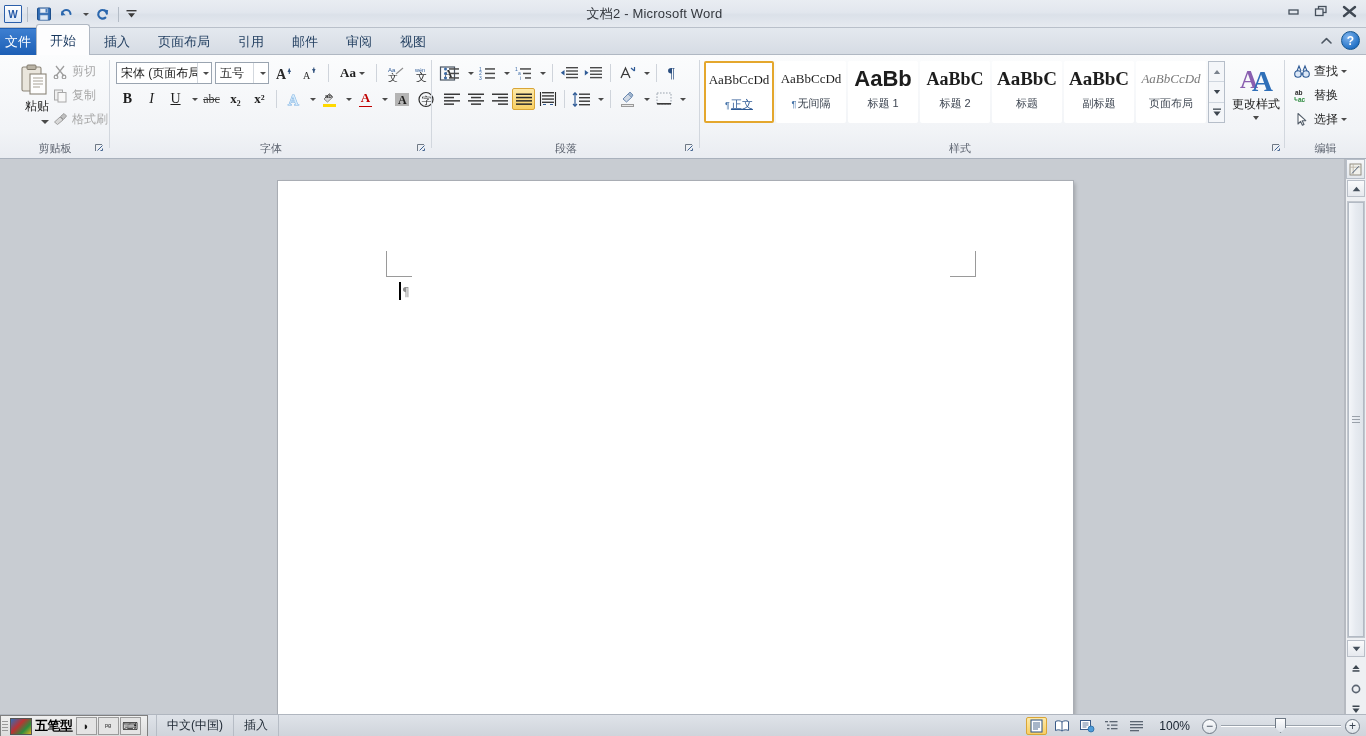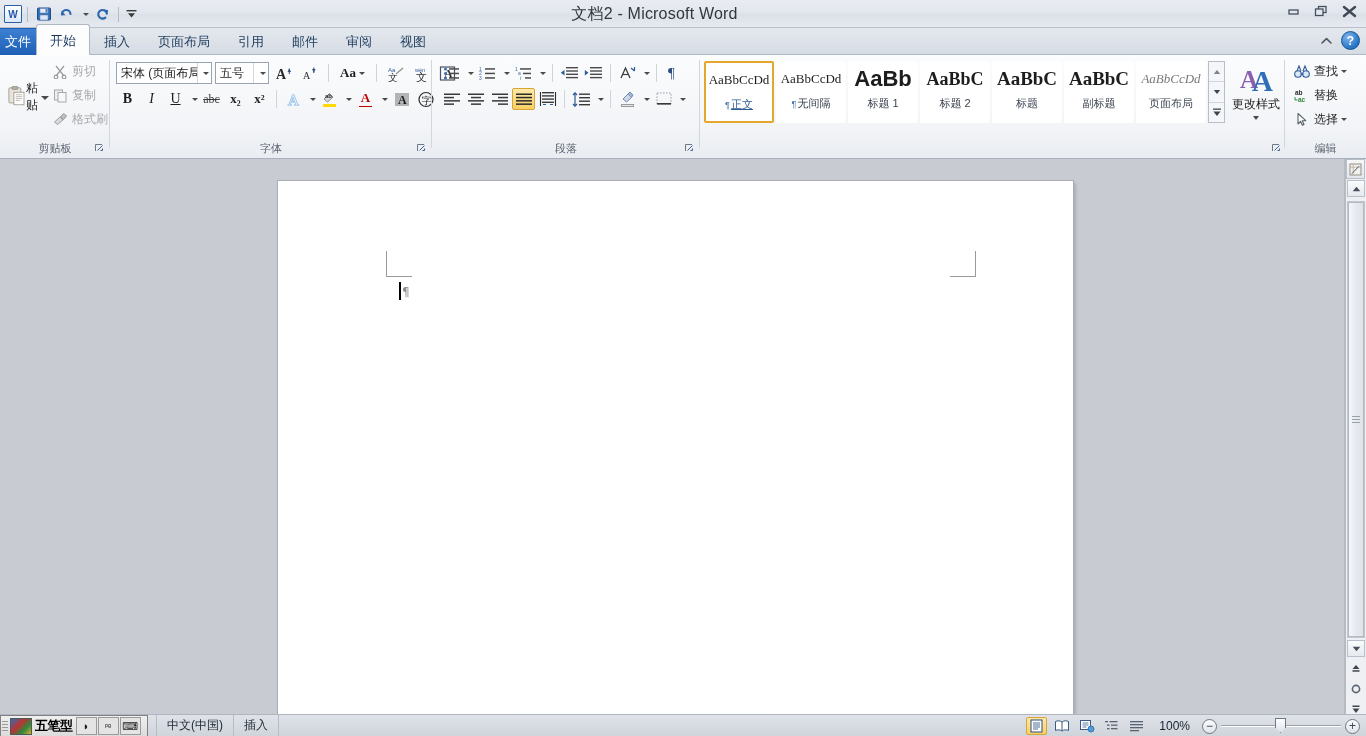--- a/index.html
+++ b/index.html
@@ -28,21 +28,21 @@
     display: flex; align-items: center; justify-content: center;
     font-size: 10px; font-weight: bold; color: #2458a6; border-radius: 1px;
   }
   .qbtn {
     width: 21px; height: 21px; display: flex; align-items: center; justify-content: center;
     border: 1px solid transparent; border-radius: 2px;
   }
   .title-text {
     position: absolute; left: 0; top: 0; width: 1309px; height: 28px;
     display: flex; align-items: center; justify-content: center;
-    font-size: 16px; color: #33373d; letter-spacing: .2px;
+    font-size: 13px; color: #33373d; letter-spacing: .2px;
   }
   .wctrl { position: absolute; right: 4px; top: 1px; display: flex; gap: 2px; }
   .wbtn {
     width: 26px; height: 20px; display: flex; align-items: center; justify-content: center;
     border: 1px solid transparent; border-radius: 2px;
   }
 
   
   .tabstrip {
     position: absolute; left: 0; top: 28px; width: 1366px; height: 27px;
@@ -101,21 +101,21 @@
   .rbtn.sq { width: 23px; height: 22px; justify-content: center; padding: 0; }
   .rbtn.active { background: linear-gradient(to bottom,#fde9a8,#f8cf63); border-color: #d9a536; }
   .ico { display: inline-flex; align-items: center; justify-content: center; }
   .caret { width: 0; height: 0; border-left: 3.5px solid transparent; border-right: 3.5px solid transparent; border-top: 4px solid #4a4a4a; margin-left: 3px; }
   .caret.sm { border-left-width: 3px; border-right-width: 3px; border-top-width: 3.5px; }
 
   
   #g-clipboard { left: 0; width: 110px; }
   .paste-big {
     position: absolute; left: 6px; top: 5px; width: 44px; height: 68px;
-    display: flex; flex-direction: row; align-items: center;
+    display: flex; flex-direction: column; align-items: flex-end;
     border: 1px solid transparent; border-radius: 2px; padding-top: 3px;
   }
   .paste-label { font-size: 12px; color: #1d1d1d; margin-top: 2px; }
   .paste-caret { width: 0; height: 0; border-left: 4px solid transparent; border-right: 4px solid transparent; border-top: 4px solid #4a4a4a; margin-top: 5px; }
   .clip-items { position: absolute; left: 50px; top: 5px; width: 58px; }
   .clip-items .rbtn { margin-bottom: 2px; }
   .clip-items .rbtn .ico { margin-right: 4px; }
   .dis { color: #a8a8a8; }
 
   
@@ -764,20 +764,21 @@
 
       <div class="change-styles">
         <svg width="34" height="32" viewBox="0 0 34 32">
           <text x="1" y="24" font-family="Liberation Serif,serif" font-size="25" font-weight="bold" fill="#8a5fb0">A</text>
           <text x="13" y="27" font-family="Liberation Serif,serif" font-size="29" font-weight="bold" fill="#2f6fb8">A</text>
         </svg>
         <span style="font-size:12px;margin-top:0px">更改样式</span>
         <span class="caret" style="margin:3px 0 0 0"></span>
       </div>
 
+      <div class="group-label" style="left:0;width:520px">样式</div>
       <div class="dialog-launcher" style="right:2px">
         <svg width="9" height="9" viewBox="0 0 9 9">
           <path d="M0.5 0.5 H7 M0.5 0.5 V7" stroke="#6f7985" stroke-width="1"></path>
           <path d="M2.5 6.5 L7.5 1.5 M5.5 6.5 H7.5 V4.5" stroke="#41628f" stroke-width="1" fill="none"></path>
         </svg>
       </div>
     </div>
     <div class="group-sep" style="left:1284px"></div>
 
     <div class="group" id="g-edit">

